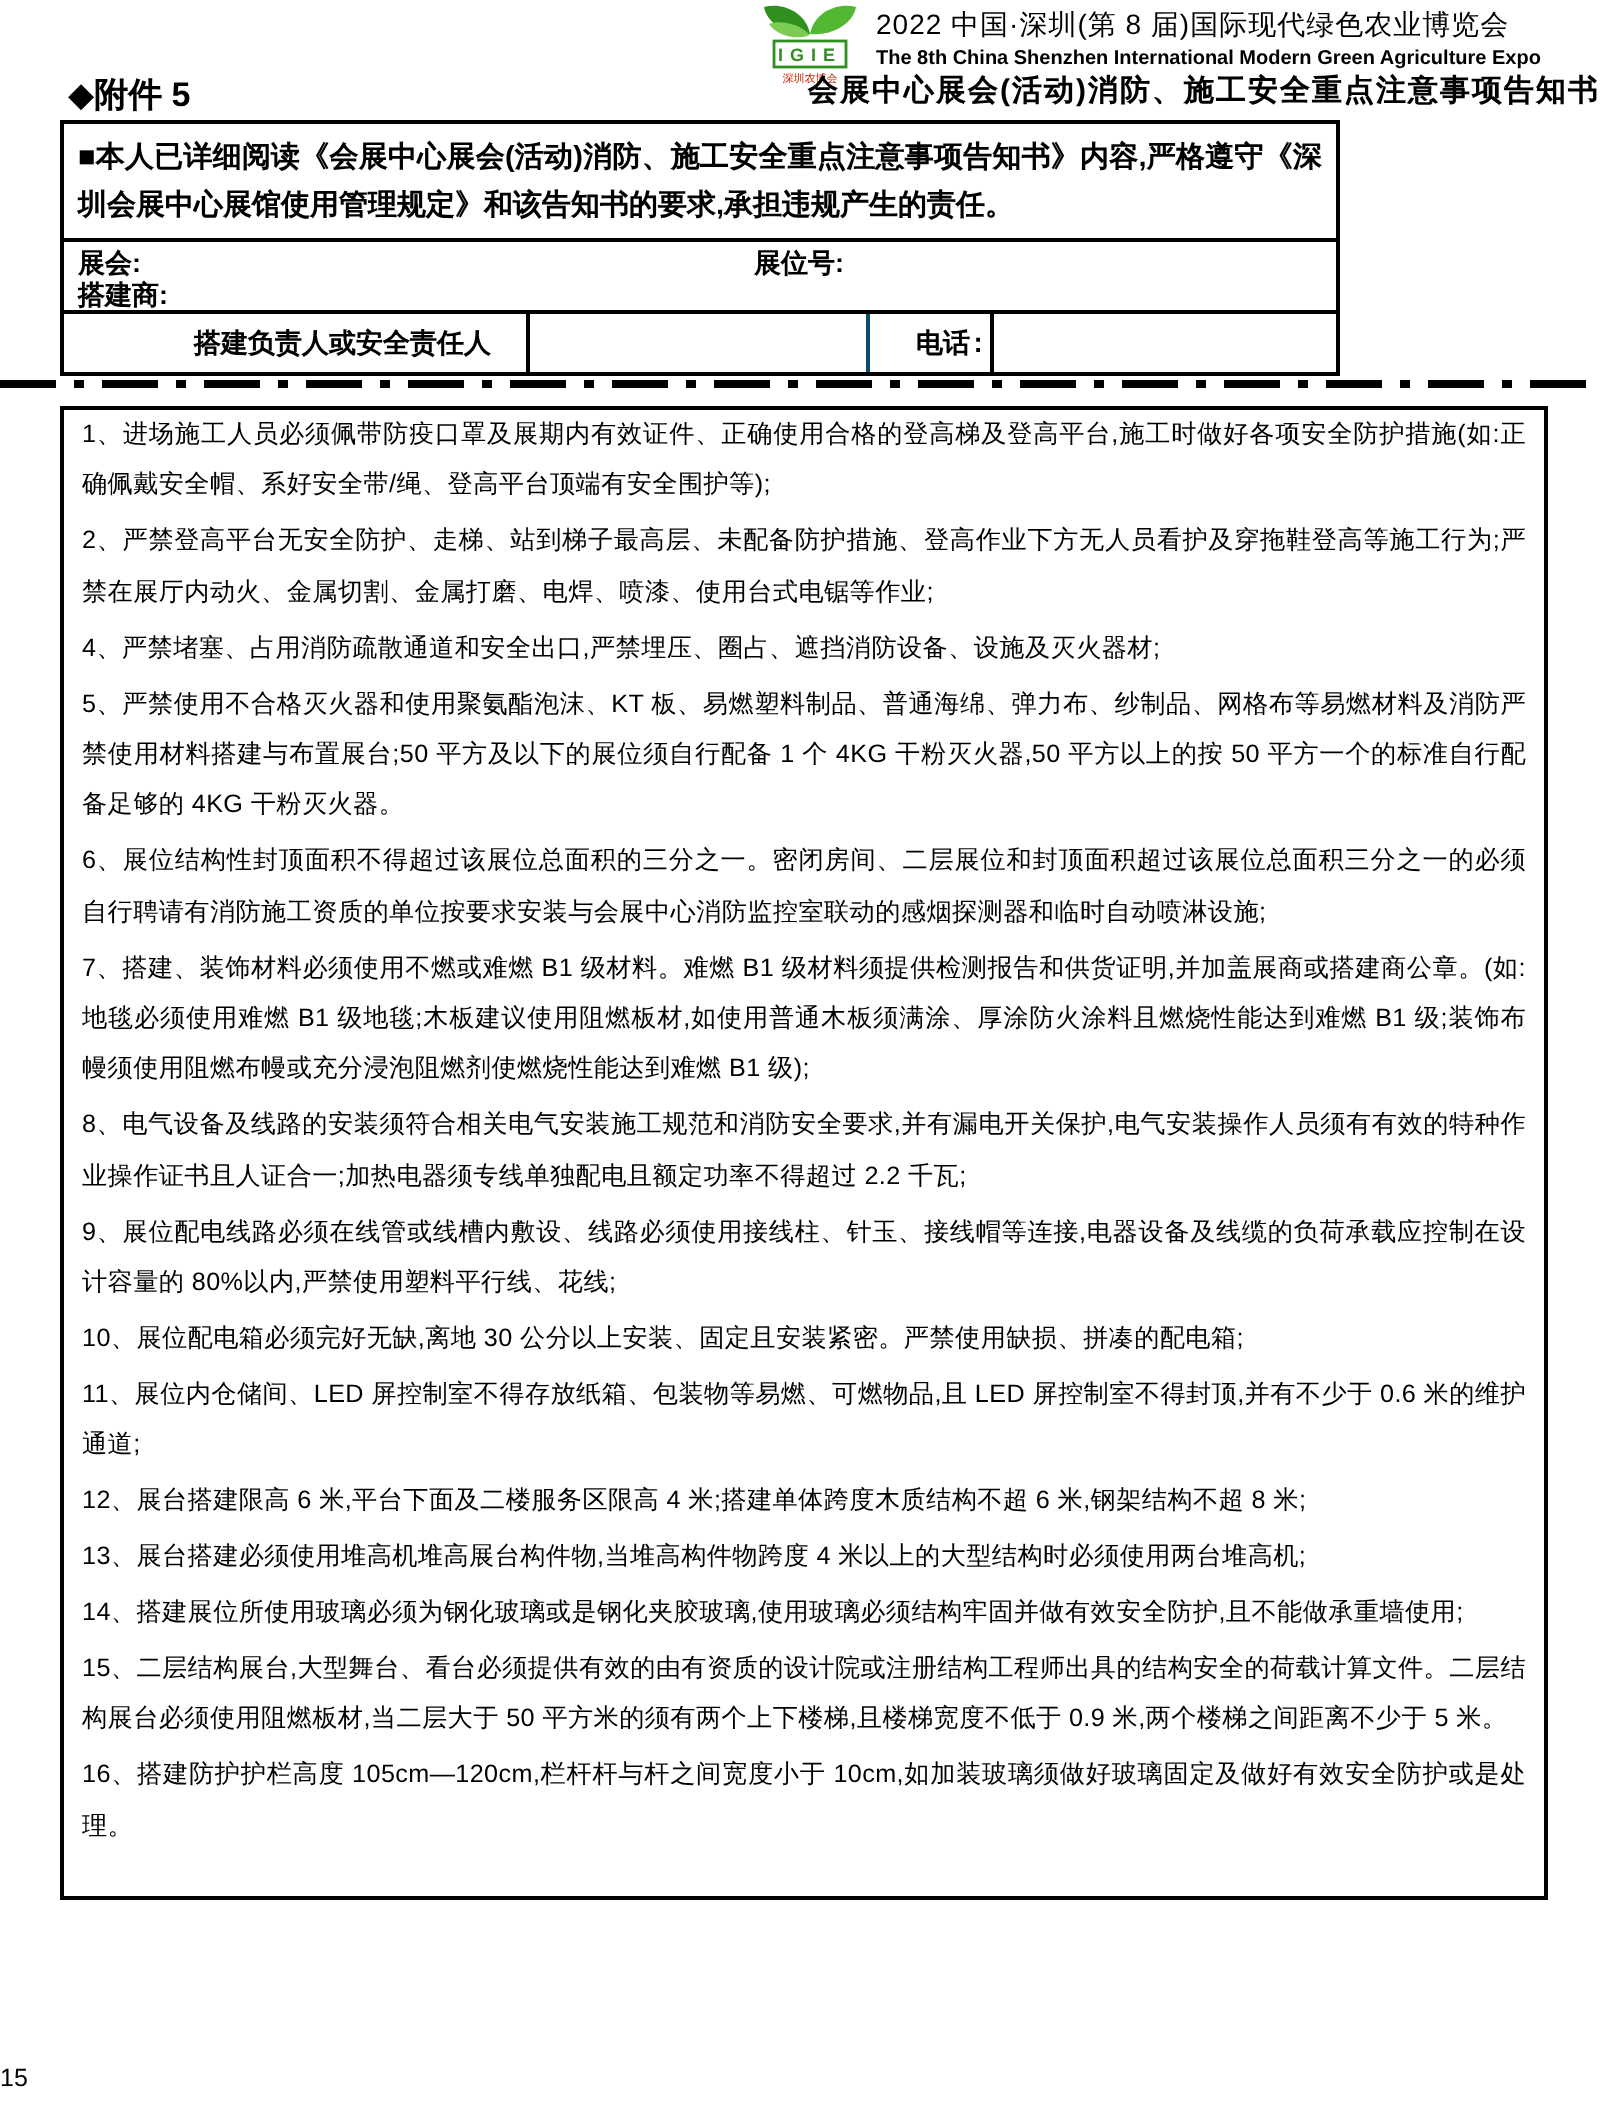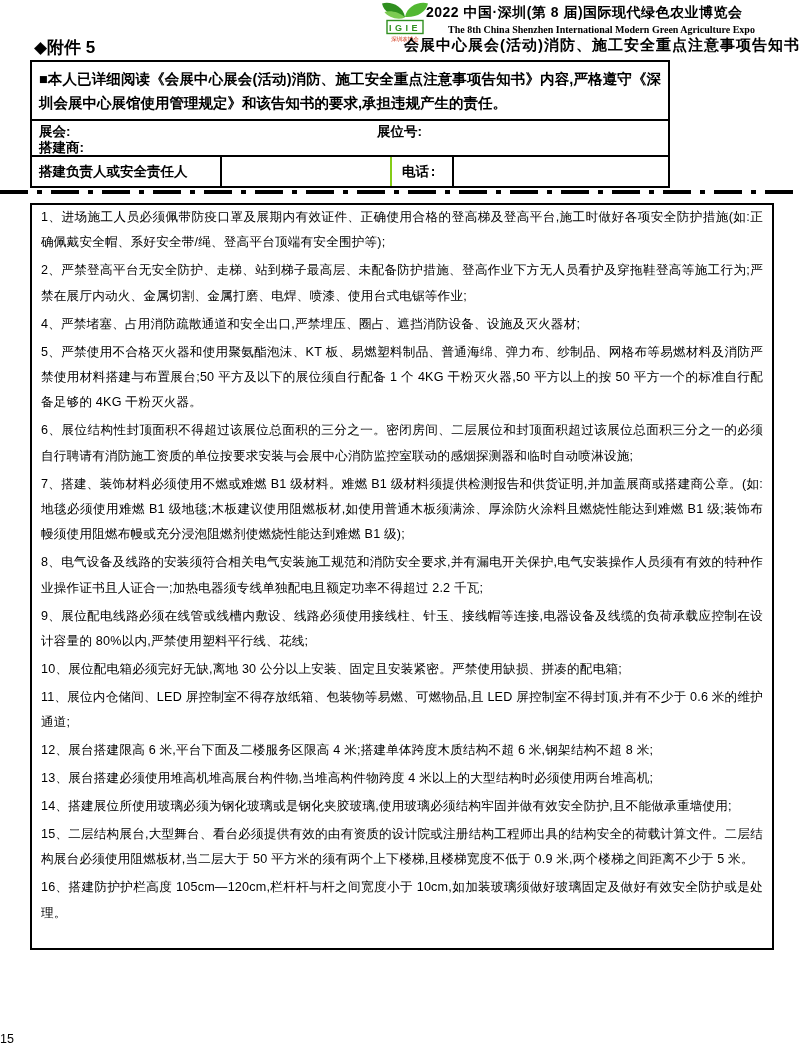--- a/index.html
+++ b/index.html
@@ -2,36 +2,36 @@
 <html><head>
 <meta charset="utf-8">
 <style>
   html,body{margin:0;padding:0;}
   body{
     width:800px;height:1058px;background:#ffffff;position:relative;
     font-family:"Liberation Sans","DejaVu Sans",sans-serif;color:#000;
   }
   
   .logo{position:absolute;left:376px;top:1px;width:58px;height:44px;}
-  .header-cn{position:absolute;left:426px;top:4px;font-size:14px;font-weight:bold;letter-spacing:.5px;white-space:nowrap;}
-  .header-en{position:absolute;left:448px;top:24px;font-size:10px;font-weight:bold;white-space:nowrap;font-family:Liberation Serif, serif;}
+  .header-cn{position:absolute;left:438px;top:4px;font-size:14px;font-weight:normal;letter-spacing:.5px;white-space:nowrap;}
+  .header-en{position:absolute;left:438px;top:24px;font-size:10px;font-weight:bold;white-space:nowrap;}
   .attachment{position:absolute;left:34px;top:36px;font-size:17px;font-weight:bold;}
   .doc-title{position:absolute;left:0;right:0;top:36px;text-align:right;font-size:15px;font-weight:bold;letter-spacing:1px;}
   
   .info-table{position:absolute;left:30px;top:60px;width:640px;box-sizing:border-box;border:2px solid #000;}
   .decl{border-bottom:2px solid #000;padding:5px 7px 4px;font-size:14.5px;font-weight:bold;line-height:24px;text-align:justify;}
   .row-b{position:relative;height:34px;border-bottom:2px solid #000;font-size:13.5px;font-weight:bold;}
   .lbl-exhibition{position:absolute;left:7px;top:2px;}
   .lbl-booth{position:absolute;left:345px;top:2px;}
   .lbl-contractor{position:absolute;left:7px;top:18px;}
   .row-c{display:flex;height:29px;font-size:13.5px;font-weight:bold;align-items:stretch;}
   .row-c .cell{display:flex;align-items:center;box-sizing:border-box;}
-  .c1{width:188px;padding-left:7px;}
+  .c1{width:188px;padding-left:22px;margin-left:43px;}
   .c2{width:170px;border-left:2px solid #000;}
-  .c3{width:62px;border-left:2px solid #84cc16;padding-left:10px;font-family:Liberation Mono, monospace;}
+  .c3{width:62px;border-left:2px solid #0c4a6e;padding-left:23px;font-family:Liberation Mono, monospace;}
   .c4{flex:1;border-left:2px solid #000;}
   
   .dash-line{position:absolute;left:0;top:190px;width:800px;height:4px;
     background:repeating-linear-gradient(to right,#000 0 28px,transparent 28px 37px,#000 37px 42px,transparent 42px 51px);}
   
   .rules-box{position:absolute;left:30px;top:203px;width:744px;min-height:747px;box-sizing:border-box;
     border:2px solid #000;padding:0 9px 6px;}
   .rule{font-size:12.6px;line-height:25.4px;margin:0 0 2.5px;text-align:justify;letter-spacing:.2px;}
   .rule.bold{font-weight:bold;}
   

